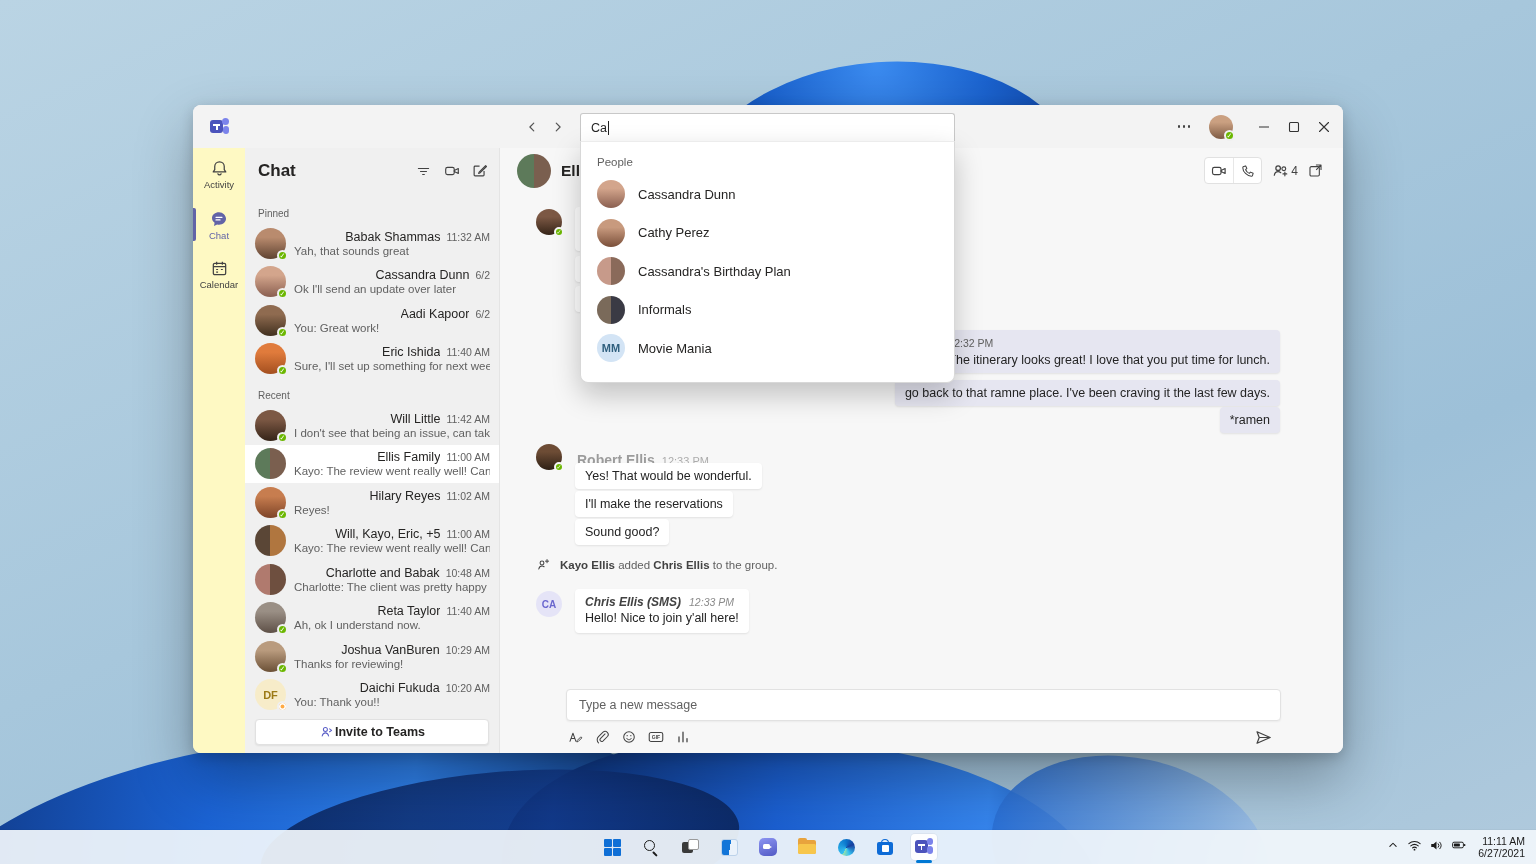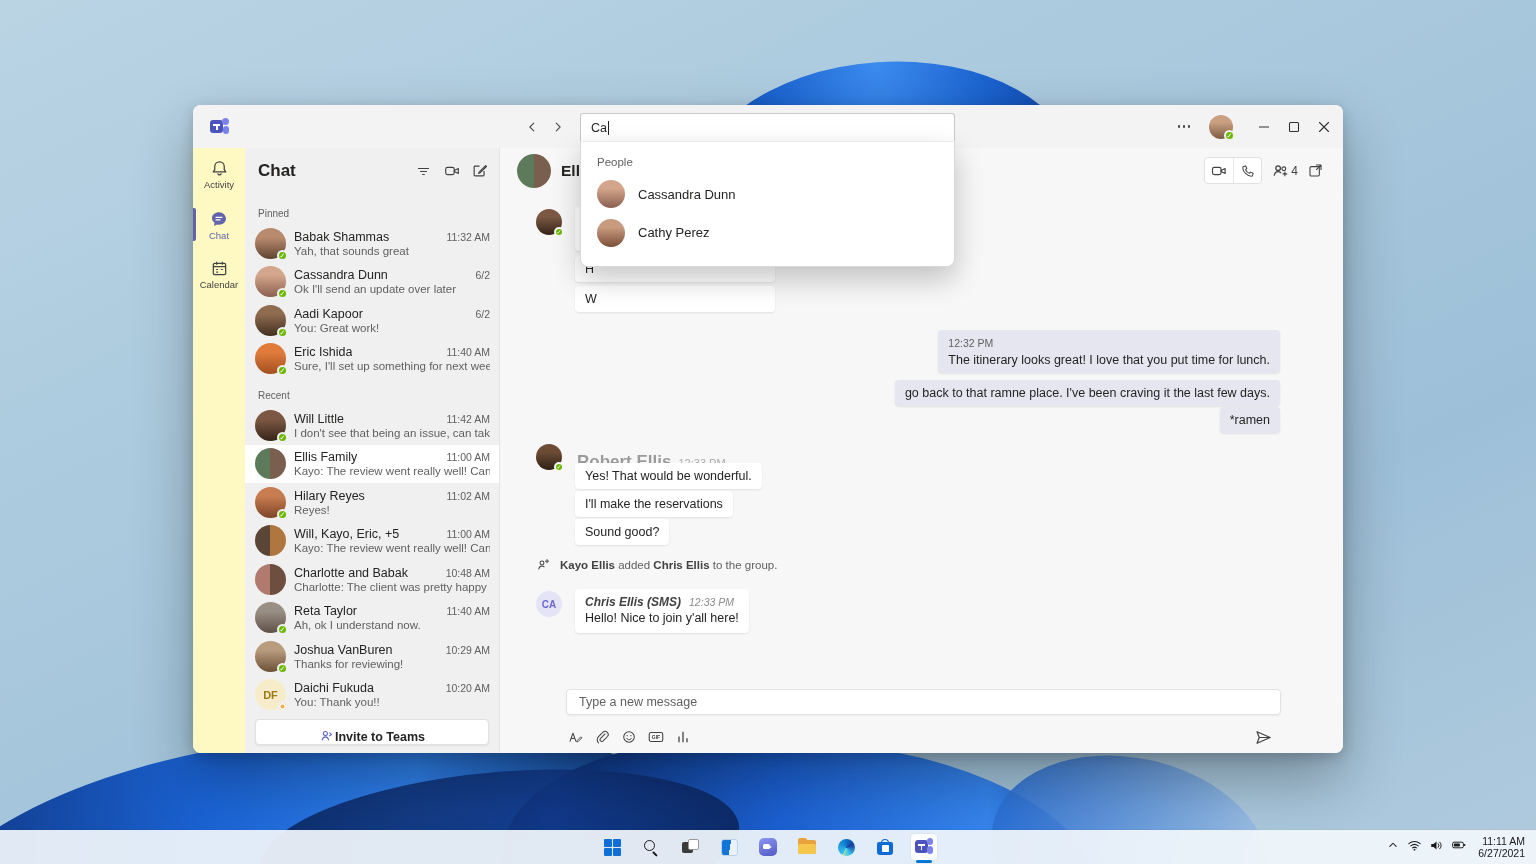--- a/index.html
+++ b/index.html
@@ -55,54 +55,54 @@
   .lh-icons{display:flex;gap:9px;}
   .lh-icons .ic{width:19px;height:19px;display:flex;align-items:center;justify-content:center;}
   .section-label{font-size:10px;color:#616161;padding:12px 0 5px 13px;}
   .section-label.first{padding-top:14px;}
   .chat-item{position:relative;height:38.5px;display:flex;align-items:center;gap:8px;padding:0 9px 0 10px;}
   .chat-item.selected{background:#ffffff;}
   .ci-avatar{position:relative;width:31px;height:31px;border-radius:50%;flex:none;}
   .av{border-radius:50%;}
   .initials{display:flex;align-items:center;justify-content:center;font-weight:bold;}
   .ci-main{flex:1;min-width:0;}
-  .ci-top{display:flex;justify-content:space-between;align-items:baseline;}
+  .ci-top{display:flex;justify-content:flex-end;align-items:baseline;}
   .ci-name{font-size:12.5px;color:#252423;white-space:nowrap;overflow:hidden;}
   .ci-time{font-size:10.5px;color:#616161;flex:none;margin-left:6px;}
   .ci-preview{font-size:11.5px;color:#616161;white-space:nowrap;overflow:hidden;margin-top:1px;}
   .invite-btn{position:absolute;left:10px;right:10px;bottom:8px;height:26px;background:#fff;border:1px solid #e1e1e1;
-    border-radius:4px;display:flex;align-items:flex-end;justify-content:center;
+    border-radius:4px;display:flex;align-items:center;justify-content:center;
     font-size:12.5px;font-weight:bold;color:#252423;box-shadow:0 1px 2px rgba(0,0,0,.07);}
   
   .main{position:absolute;left:307px;top:43px;right:0;bottom:0;background:#f7f7f7;}
   .conv-header{position:absolute;left:0;top:0;right:0;height:46px;display:flex;align-items:center;}
   .conv-avatar{position:relative;width:34px;height:34px;border-radius:50%;margin:0 10px 0 17px;flex:none;}
   .conv-title{font-size:15.5px;font-weight:bold;color:#252423;white-space:nowrap;overflow:hidden;max-width:120px;}
   .conv-actions{position:absolute;right:19px;top:9px;display:flex;align-items:center;gap:9px;}
   .pill{display:flex;background:#fff;border:1px solid #e1e1e1;border-radius:4px;height:27px;}
   .pill .pbtn{width:28px;display:flex;align-items:center;justify-content:center;}
   .pill .pbtn + .pbtn{border-left:1px solid #e7e7e7;}
   .hbtn{display:flex;align-items:center;justify-content:center;height:27px;}
   .hcount{font-size:12px;color:#424242;margin-left:1px;}
   .messages{position:absolute;inset:0;}
   .msg{position:absolute;font-size:12.5px;color:#242424;background:#fff;border-radius:4px;
     padding:5px 10px;white-space:nowrap;box-shadow:0 1px 2px rgba(0,0,0,.09);line-height:16px;}
   .msg.sent{background:#e6e6f1;}
   .msg .mtime{font-size:10.5px;color:#616161;display:block;margin-bottom:1px;}
   .m-avatar{position:absolute;width:26px;height:26px;border-radius:50%;}
   .m-avatar .badge{border-color:#f7f7f7;width:10px;height:10px;font-size:6px;}
   .name-row{position:absolute;font-size:11px;color:#616161;white-space:nowrap;}
-  .name-row b{color:#424242;font-size:17px;margin-right:7px;}
+  .name-row b{color:#424242;font-size:14px;margin-right:7px;}
   .sysrow{position:absolute;display:flex;align-items:center;gap:8px;font-size:11.5px;color:#616161;white-space:nowrap;}
   .sysrow b{color:#424242;text-align:center;}
   .sms-head{font-size:11.5px;font-style:italic;}
   .sms-head b{color:#424242;font-size:12px;margin-right:8px;}
   .sms-time{color:#8a8a8a;font-size:10.5px;}
   
-  .compose-box{position:absolute;left:66px;width:715px;top:541px;height:26px;background:#fff;border:1px solid #e2e2e2;
+  .compose-box{position:absolute;left:66px;width:715px;top:541px;height:32px;background:#fff;border:1px solid #e2e2e2;
     border-radius:4px;display:flex;align-items:center;padding:8px 12px;font-size:12.5px;color:#616161;
     box-shadow:0 1px 2px rgba(0,0,0,.05);}
   .compose-icons{position:absolute;left:66px;top:580px;display:flex;gap:9px;}
   .compose-icons .ic{width:18px;height:18px;display:flex;align-items:center;justify-content:center;}
   .send-btn{position:absolute;left:752px;top:578px;width:22px;height:22px;display:flex;align-items:center;justify-content:center;}
   
   .search-popup{position:absolute;left:387px;top:8px;width:375px;z-index:60;}
   .search-box{height:28px;background:#fff;border:1px solid #c8c8c8;border-bottom:none;border-radius:3px 3px 0 0;
     display:flex;align-items:center;padding:0 10px;font-size:12.5px;color:#242424;}
   .caret{display:inline-block;width:1px;height:14px;background:#222;margin-left:1px;}
@@ -543,20 +543,34 @@
         <div id="dd-people">
             <div class="dd-row">
               <div class="dd-av av" style="background: linear-gradient(rgb(211, 165, 140) 30%, rgb(138, 95, 80));"></div>
               <span class="dd-name">Cassandra Dunn</span>
             </div>
             <div class="dd-row">
               <div class="dd-av av" style="background: linear-gradient(rgb(200, 154, 126) 30%, rgb(122, 79, 58));"></div>
               <span class="dd-name">Cathy Perez</span>
             </div>
           </div>
+        <div id="dd-groups">
+            <div class="dd-row">
+              <div class="dd-av av" style="background: linear-gradient(90deg, rgb(199, 154, 138) 50%, rgb(138, 106, 90) 50%);"></div>
+              <span class="dd-name">Cassandra's Birthday Plan</span>
+            </div>
+            <div class="dd-row">
+              <div class="dd-av av" style="background: linear-gradient(90deg, rgb(122, 106, 90) 50%, rgb(58, 58, 68) 50%);"></div>
+              <span class="dd-name">Informals</span>
+            </div>
+            <div class="dd-row">
+              <div class="dd-av av initials" style="background: rgb(211, 228, 245); color: rgb(47, 95, 126); font-size: 11px;">MM</div>
+              <span class="dd-name">Movie Mania</span>
+            </div>
+          </div>
       </div>
     </div>
   </div>
 
   <div class="taskbar">
     <div class="tb-center">
       <div class="tb-ic">
           <span class="g-start">
             <i></i>
             <i></i>

